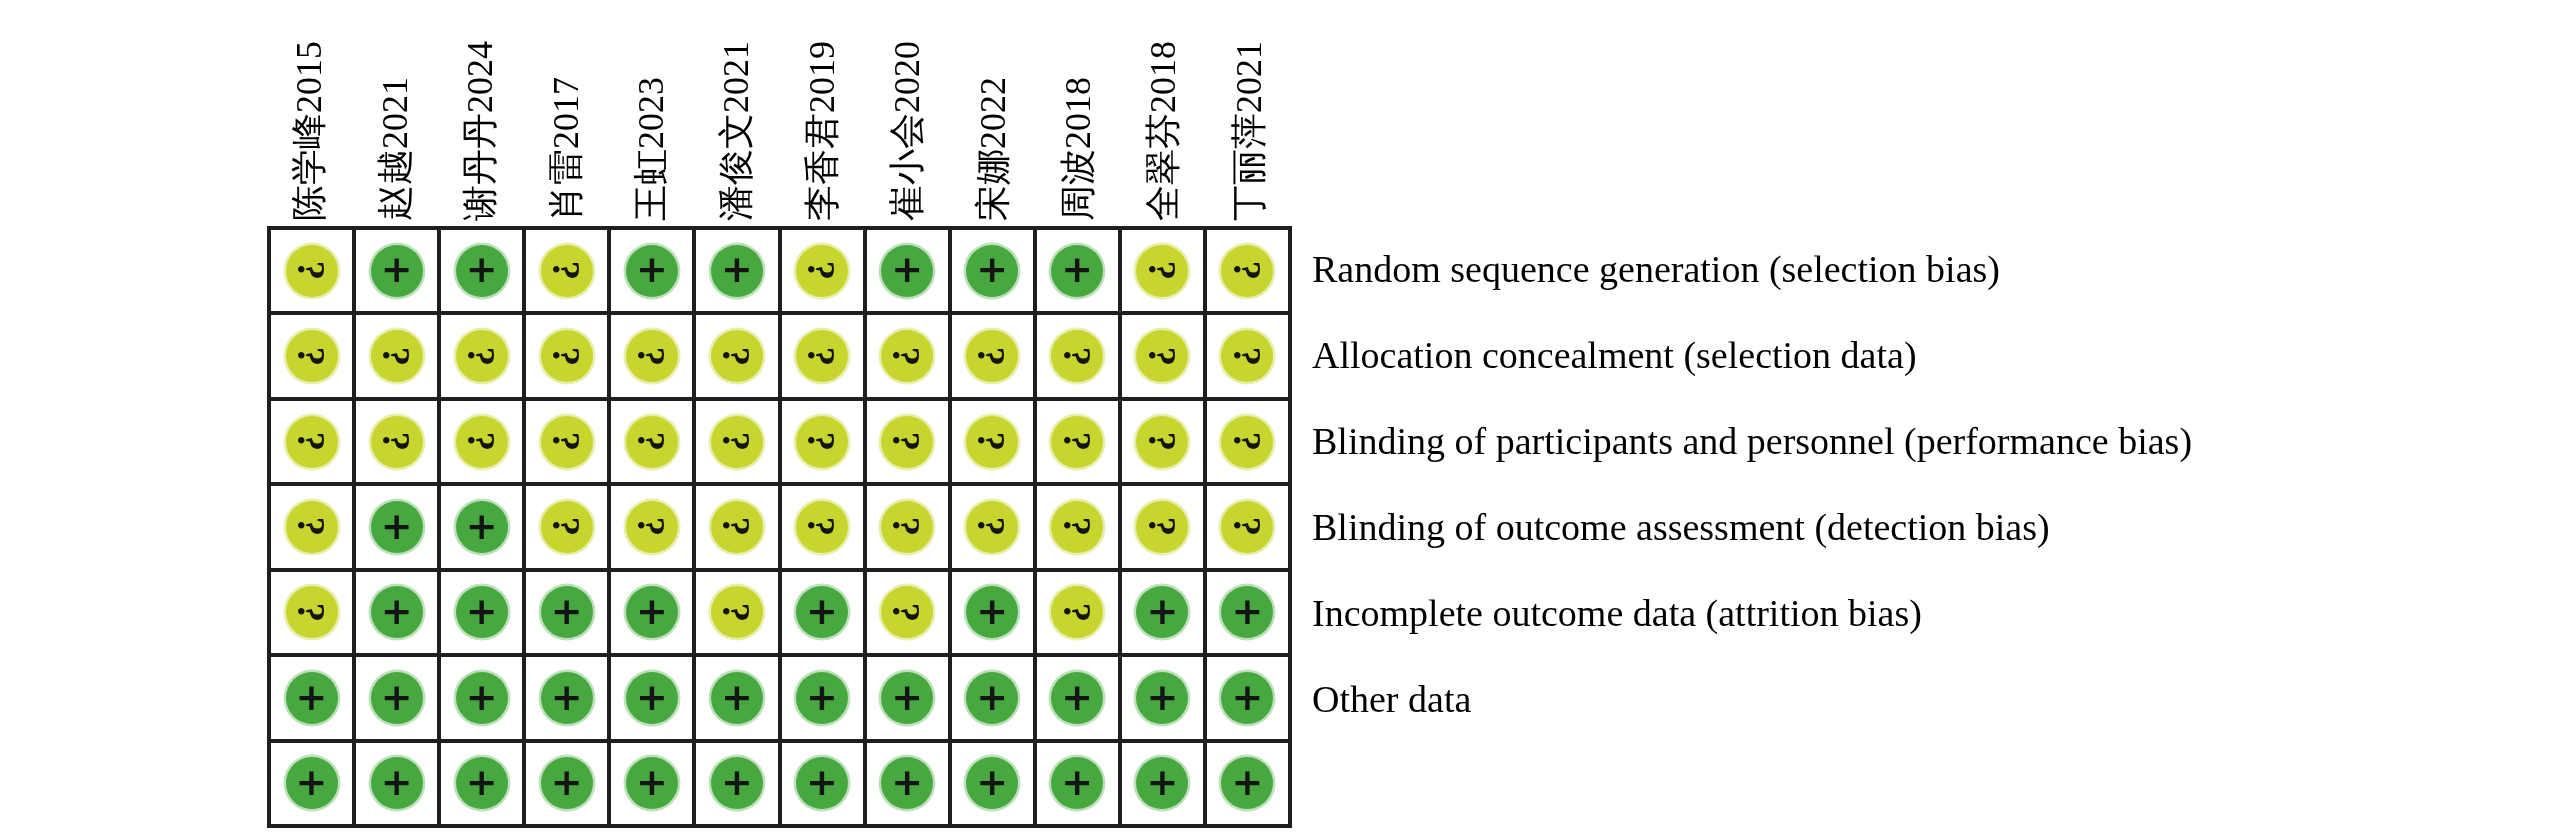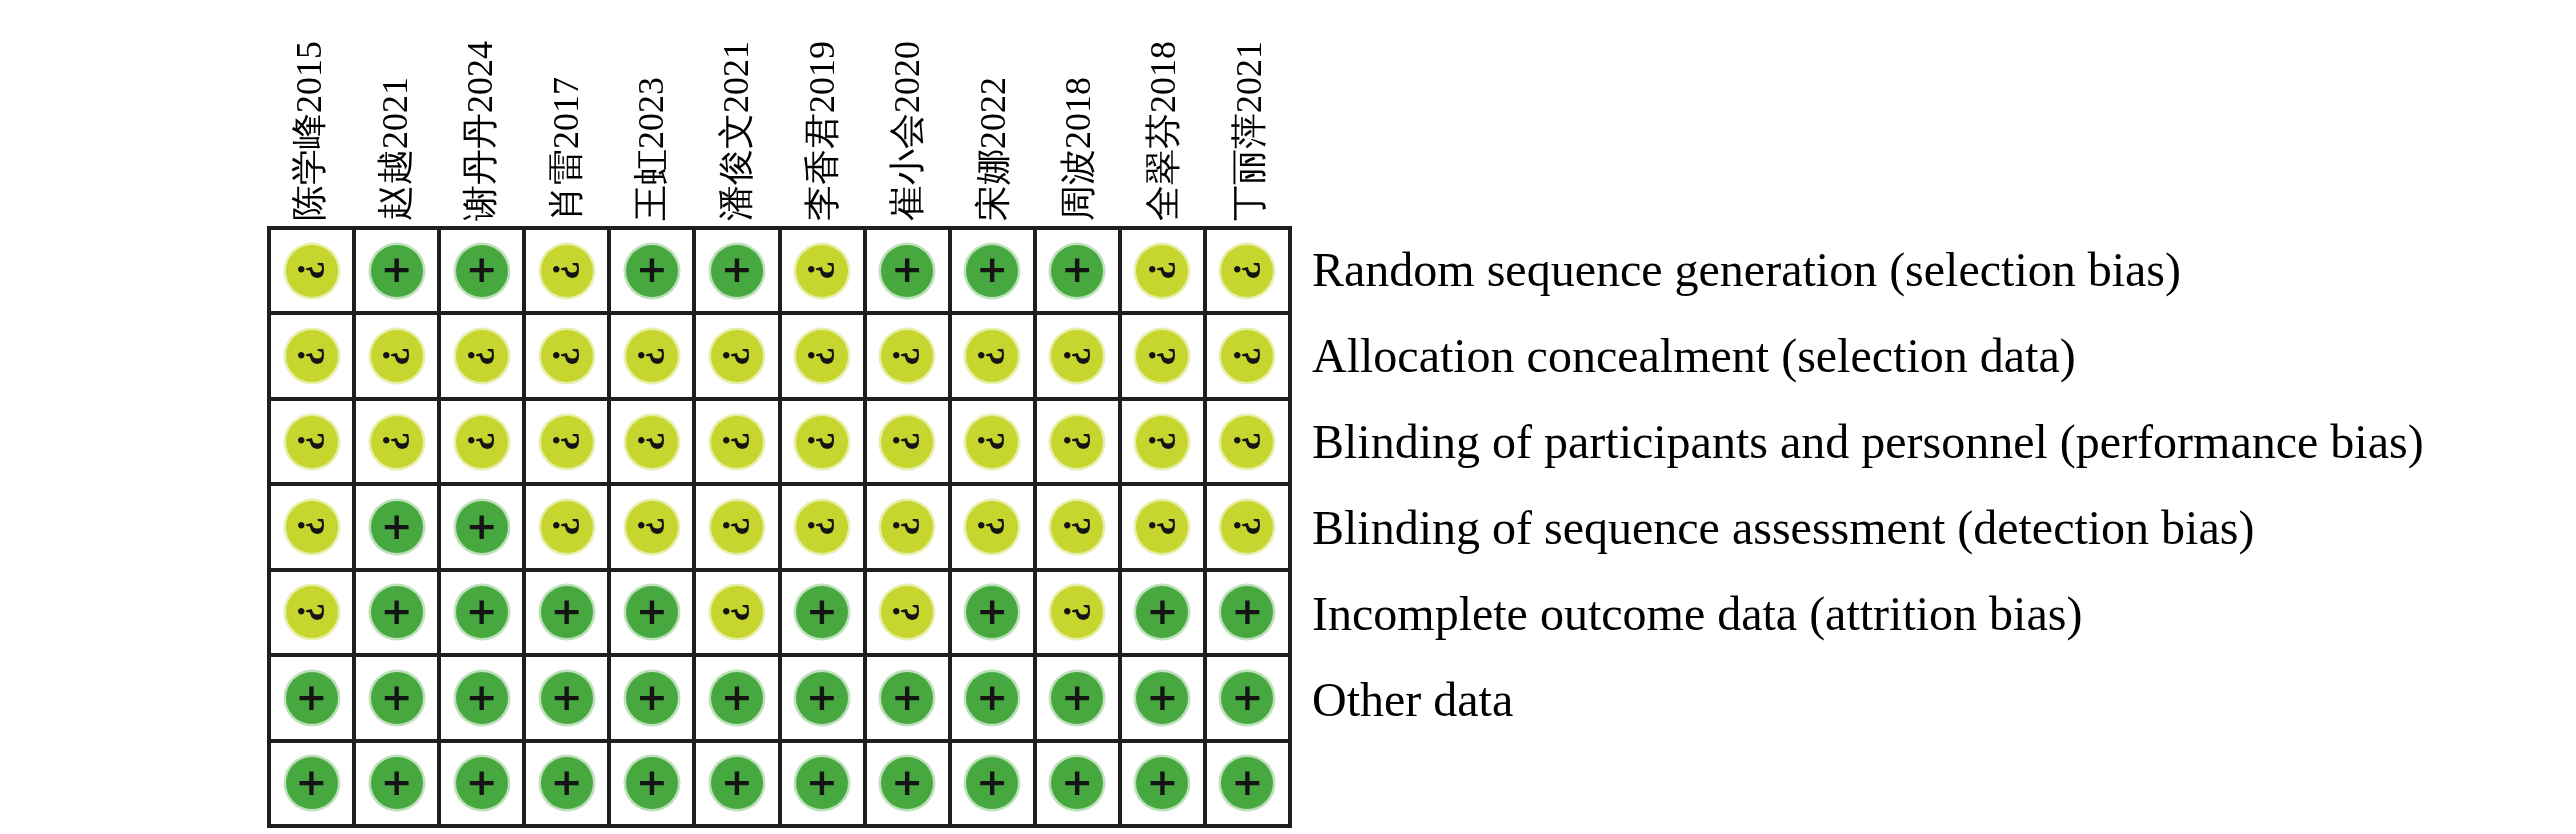--- a/index.html
+++ b/index.html
@@ -63,21 +63,21 @@
     transform:rotate(90deg);
   }
   
   #rowlabels{
     position:absolute;left:1312px;top:226px;
     height:602px;width:1259px;
     display:grid;grid-template-rows:repeat(7,1fr);
   }
   .rowlabel{
     display:flex;align-items:center;
-    font-size:48px;color:var(--text,#000);
+    font-size:38px;color:var(--text,#000);
     white-space:nowrap;
   }
 </style>
 </head>
 <body>
 
 <div id="canvas">
   <div id="headers">
       <div class="colhead">
         <span>陈学峰2015</span>
@@ -535,18 +535,18 @@
       <div class="cell">
         <div class="dot low">
           <span class="sym low">+</span>
         </div>
       </div>
     </div>
   <div id="rowlabels">
       <div class="rowlabel">Random sequence generation (selection bias)</div>
       <div class="rowlabel">Allocation concealment (selection data)</div>
       <div class="rowlabel">Blinding of participants and personnel (performance bias)</div>
-      <div class="rowlabel">Blinding of sequence assessment (detection bias)</div>
+      <div class="rowlabel">Blinding of outcome assessment (detection bias)</div>
       <div class="rowlabel">Incomplete outcome data (attrition bias)</div>
       <div class="rowlabel">Other data</div>
     </div>
 </div>
 
 
 </body></html>

